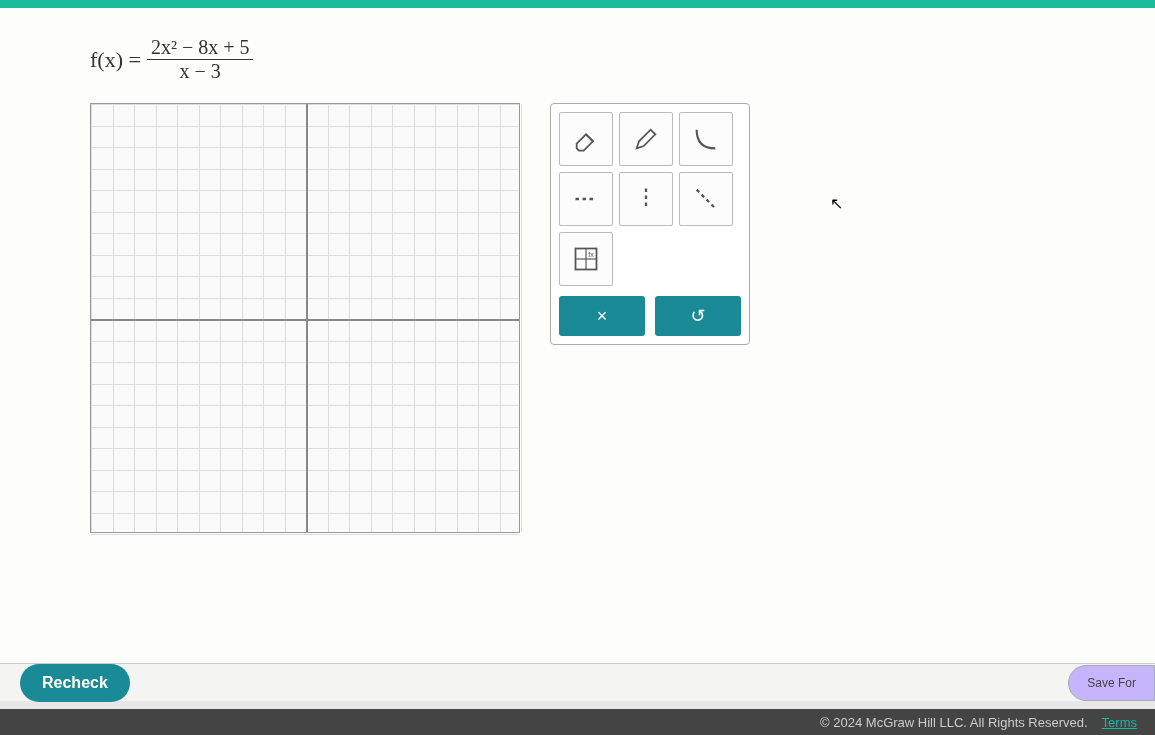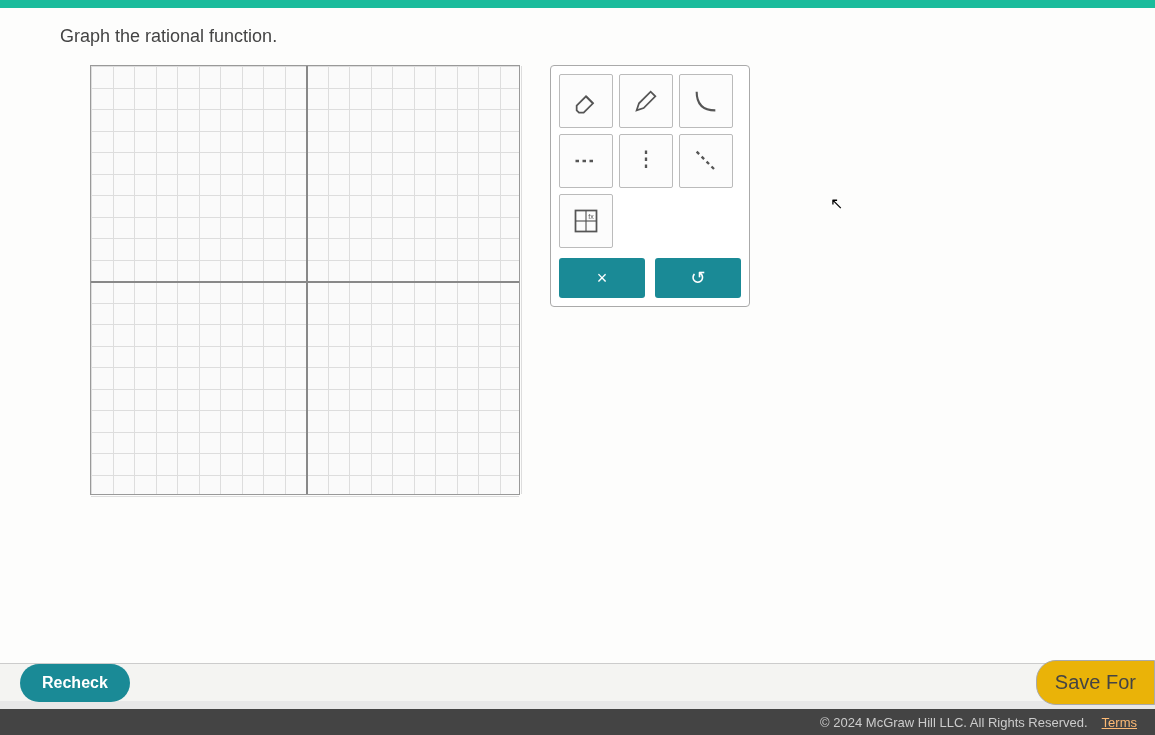--- a/index.html
+++ b/index.html
@@ -20,34 +20,40 @@
 .tool-panel{border:1px solid #aaa;border-radius:4px;padding:8px;background:#fff;width:200px}
 .tool-grid{display:grid;grid-template-columns:repeat(3,54px);grid-auto-rows:54px;gap:6px;margin-bottom:10px}
 .tool{border:1px solid #bbb;background:#fcfcfc;display:flex;align-items:center;justify-content:center;border-radius:2px;cursor:pointer}
 .tool svg{width:28px;height:28px}
 .action-row{display:flex;gap:10px}
 .action-btn{flex:1;height:40px;background:#1a8a96;color:#fff;border:none;border-radius:3px;font-size:18px;display:flex;align-items:center;justify-content:center;cursor:pointer}
 .callout{position:absolute;left:20px;bottom:40px;border:2px solid #e08a8a;border-radius:8px;padding:10px 16px;background:#fff;color:#666;font-size:16px}
 .callout::after{content:"";position:absolute;bottom:-10px;left:30px;border:6px solid transparent;border-top-color:#e08a8a}
 .bottom-bar{position:absolute;left:0;right:0;bottom:34px;height:38px;background:#f4f4f2;border-top:1px solid #ccc;display:flex;align-items:center;justify-content:space-between;padding:0 20px}
 .recheck{background:#1a8a96;color:#fff;border:none;border-radius:20px;padding:10px 22px;font-size:16px;font-weight:bold;cursor:pointer}
-.save-for{background:#eab308;border:1px solid #aaa;border-radius:20px 0 0 20px;padding:10px 18px;font-size:20px;color:#444;cursor:pointer;margin-right:-20px}
+.save-for{background:#c4b5fd;border:1px solid #aaa;border-radius:20px 0 0 20px;padding:10px 18px;font-size:12px;color:#444;cursor:pointer;margin-right:-20px}
 .footer{position:absolute;left:0;right:0;bottom:0;height:26px;background:#444;color:#ccc;font-size:13px;display:flex;align-items:center;justify-content:flex-end;padding:0 18px;gap:14px}
-.footer a{color:#fdba74;text-decoration:underline}
+.footer a{color:#14b8a6;text-decoration:underline}
 .cursor-icon{position:absolute;top:186px;left:830px;font-size:16px;color:#000}
 </style>
 </head>
 <body>
 
 <div class="top-bar"></div>
 
 <div class="content">
 
-  <div class="q-title">Graph the rational function.</div>
 
+  <div class="eq">
+    <span>f(x) =</span>
+    <span class="frac">
+      <span class="num">2x² − 8x + 5</span>
+      <span class="den">x − 3</span>
+    </span>
+  </div>
 
 
   <span class="cursor-icon">↖</span>
 
   <div class="work-row">
     <div class="graph-wrap">
       <div class="graph">
 
       <div class="grid-line" style="left: 0px; right: 0px; top: 0px; height: 1px;"></div>
           <div class="grid-line" style="top: 0px; bottom: 0px; left: 0px; width: 1px;"></div>

